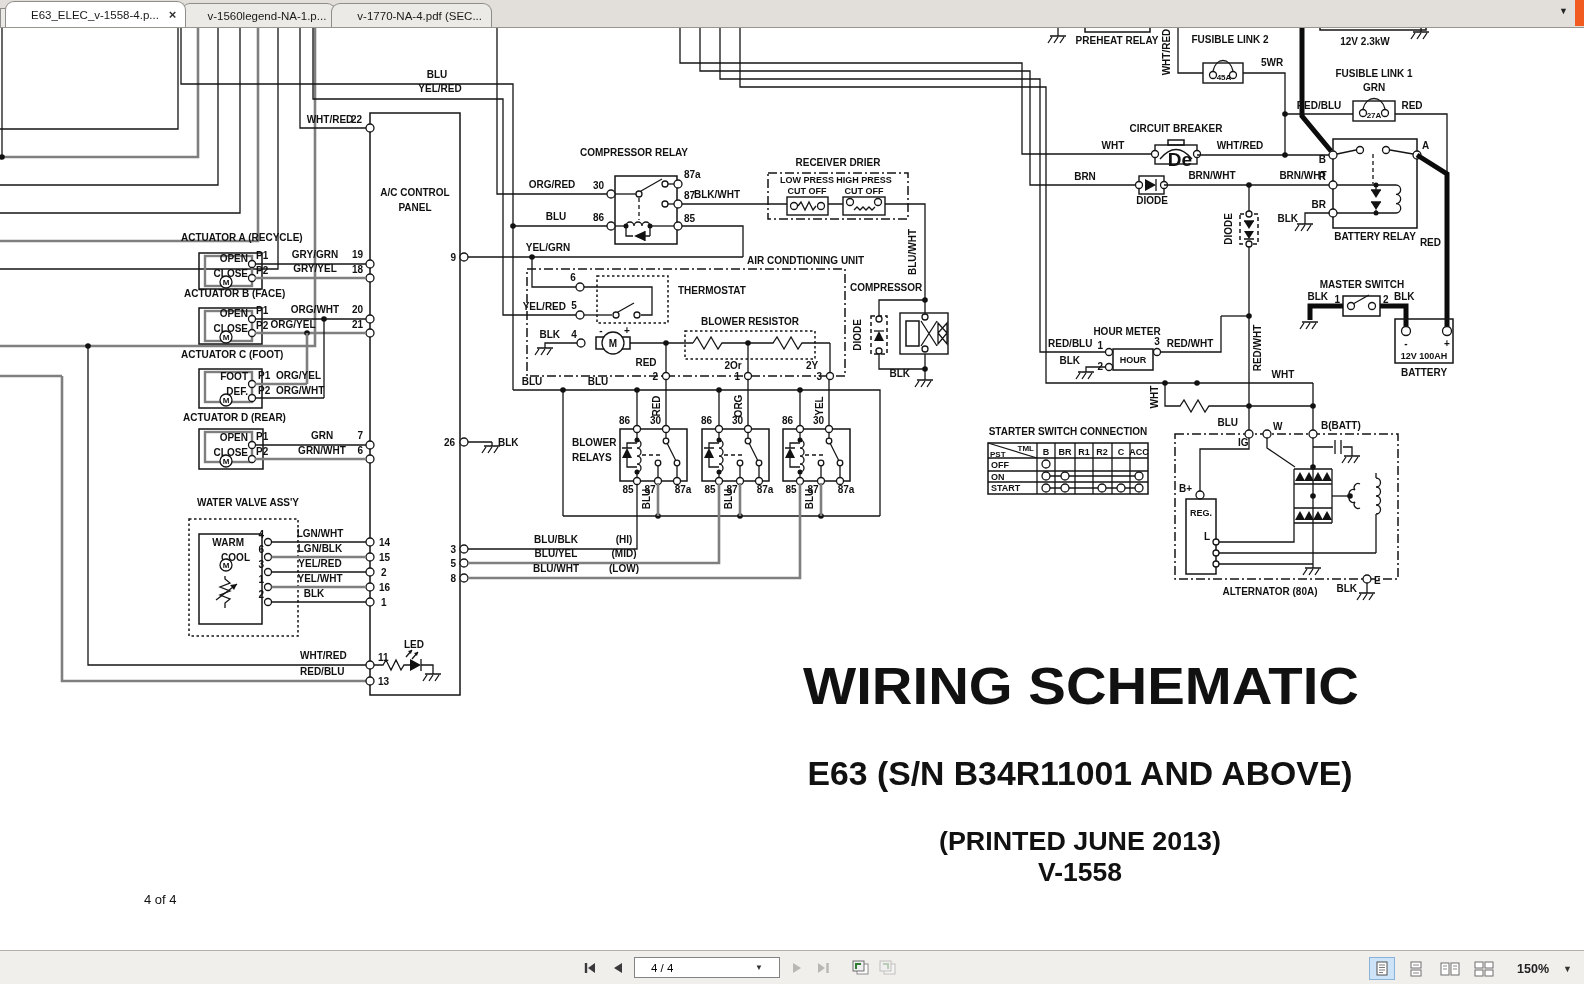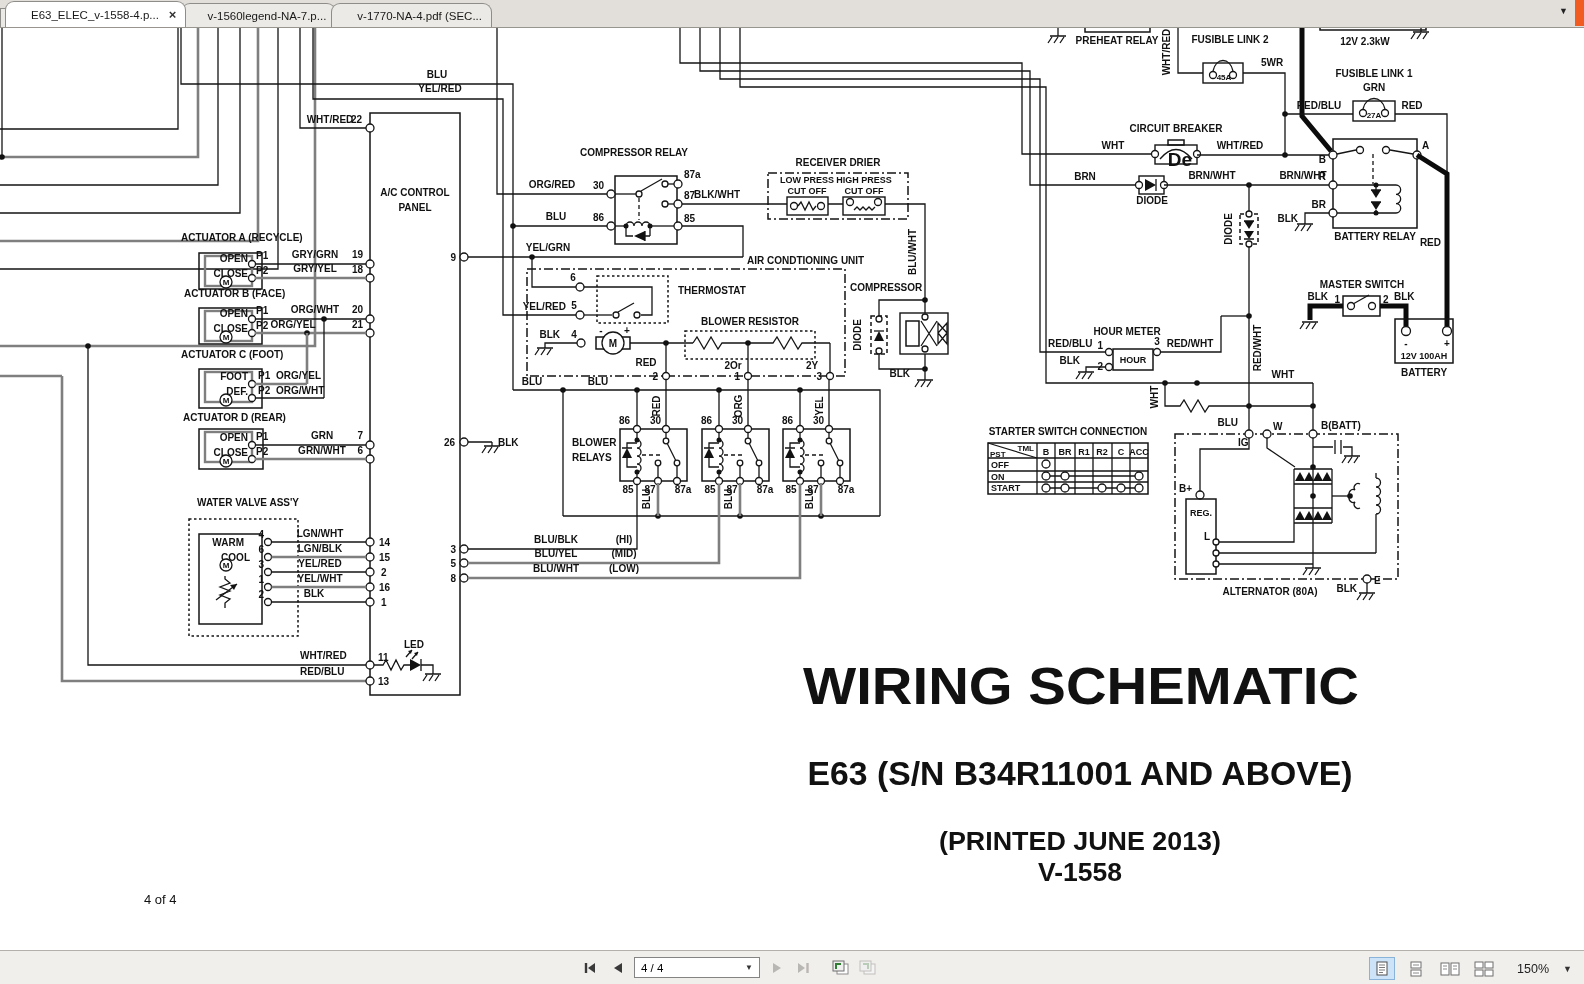--- a/index.html
+++ b/index.html
@@ -43,41 +43,41 @@
   .pc { fill:#fff; stroke:#151515; stroke-width:1.3; }
   .jd { fill:#111; stroke:none; }
   .tri{ fill:#111; stroke:none; }
 
   
   .statusbar { position:absolute; left:0; bottom:0; width:1584px; height:34px;
                background:#f1efec; border-top:1px solid #b3b0ab; box-sizing:border-box; }
   .nav { position:absolute; left:580px; top:6px; display:flex; align-items:center; gap:7px; }
   .ibtn { width:20px; height:20px; display:flex; align-items:center; justify-content:center; }
   .pagebox { width:112px; height:19px; background:#fff; border:1px solid #848484;
-             display:flex; align-items:center; font-size:11.5px; padding:0 6px; gap:19px; }
+             display:flex; align-items:center; font-size:11.5px; padding:0 16px; gap:19px; }
   .pagebox .val { flex:1; }
   .caret { font-size:8px; color:#333; }
   .views { position:absolute; right:12px; top:6px; display:flex; align-items:center; gap:8px; }
   .lbtn { width:24px; height:21px; display:flex; align-items:center; justify-content:center;
           border:1px solid transparent; }
   .lbtn.active { background:#cde3f7; border:1px solid #89b3d9; }
-  .zoomtxt { font-size:12.5px; color:#222; margin-left:12px; }
+  .zoomtxt { font-size:12.5px; color:#222; margin-left:12px;font-weight:bold; }
   .zcaret { font-size:9px; color:#333; margin-left:6px; }
 </style>
 </head>
 <body>
 
 <div class="tabbar">
   <div class="tab-sliver"></div>
   <div class="tab active">
     <span>E63_ELEC_v-1558-4.p...</span>
     <span class="close">×</span>
   </div>
   <div class="tab">
-    <span>v-1560legend-NA-7.p...</span>
+    <span>v-1560legend-NA-1.p...</span>
   </div>
   <div class="tab">
     <span>v-1770-NA-4.pdf (SEC...</span>
   </div>
   <div class="tab-overflow">▼</div>
   <div class="scroll-orange"></div>
 </div>
 
 <div class="page">
 <svg width="1584" height="923" viewBox="0 0 1584 923">

